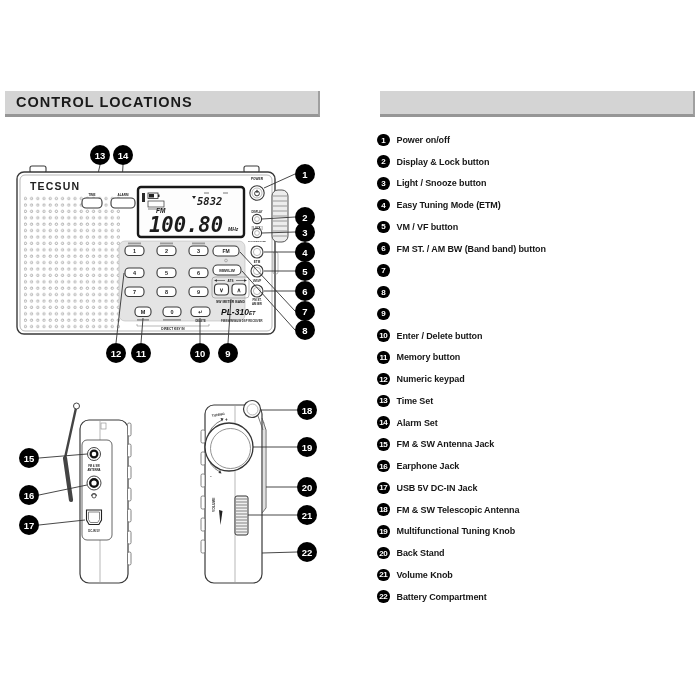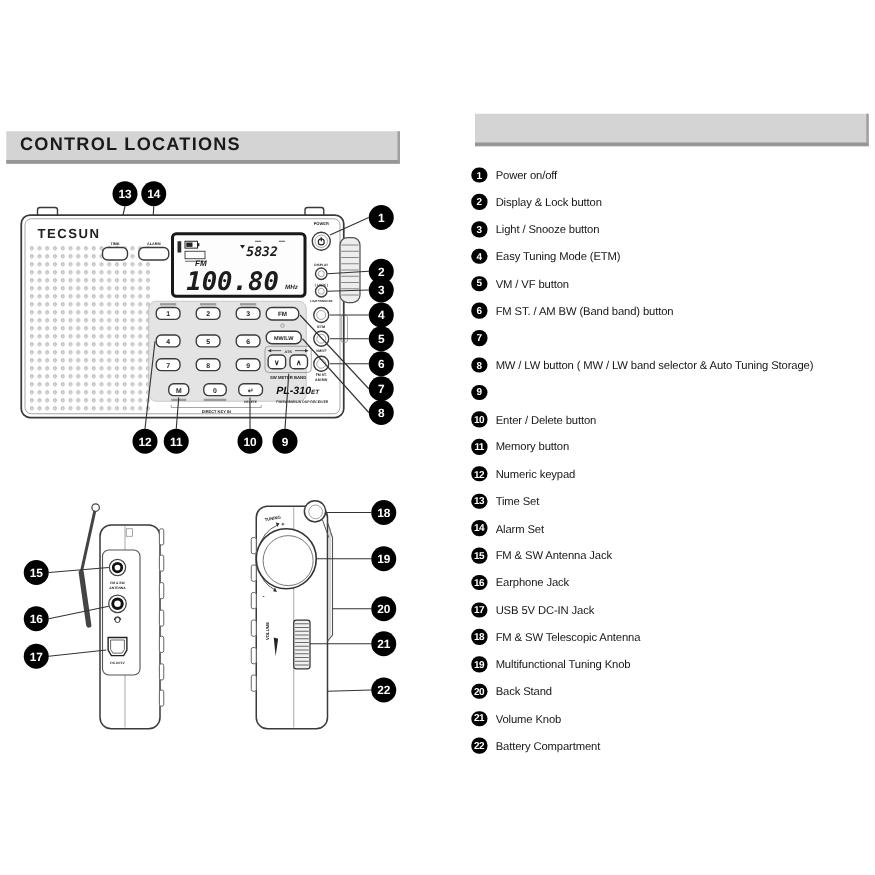--- a/index.html
+++ b/index.html
@@ -1,30 +1,30 @@
 <!DOCTYPE html>
 <html><head>
 <meta charset="utf-8">
 <style>
   html,body{margin:0;padding:0;background:#fff;}
   .page{position:relative;width:700px;height:700px;background:#ffffff;overflow:hidden;
         font-family:"Liberation Sans",sans-serif;color:#111;}
   .hbar{position:absolute;top:91px;height:23px;background:#d4d4d4;
         border-bottom:3px solid #969696;border-right:2px solid #a0a0a0;}
-  .hbar-left{left:5px;width:313px;margin-top:14px;}
+  .hbar-left{left:5px;width:313px;}
   .hbar-right{left:380px;width:313px;}
   .hbar-title{font-size:14.5px;font-weight:bold;letter-spacing:1px;color:#1a1a1a;
         line-height:23px;padding-left:11px;white-space:nowrap;}
   .legend{position:absolute;left:377px;top:133px;width:322px;height:480px;}
   .legend-row{position:absolute;left:0;display:flex;align-items:center;gap:7px;
         height:14px;white-space:nowrap;}
   .lbadge{flex:0 0 auto;width:12.5px;height:12.5px;border-radius:50%;background:#000;color:#fff;
         display:flex;align-items:center;justify-content:center;
         font-size:8px;font-weight:bold;letter-spacing:-0.5px;}
-  .llabel{font-size:9px;font-weight:normal;color:#161616;letter-spacing:-0.1px;}
+  .llabel{font-size:9px;font-weight:bold;color:#161616;letter-spacing:-0.1px;}
   svg{position:absolute;overflow:visible;}
   svg text{font-family:"Liberation Sans",sans-serif;}
   .seg{font-family:"DejaVu Sans Mono",monospace;font-weight:bold;font-style:italic;fill:#1c1c1c;}
   .ln{stroke:#333;stroke-width:0.9;fill:none;}
   .badge-c{fill:#000;}
   .badge-t{fill:#fff;font-weight:bold;font-size:9.5px;text-anchor:middle;}
   .tiny{fill:#222;font-weight:bold;text-anchor:middle;}
   .outline{fill:#fff;stroke:#3a3a3a;stroke-width:1.1;}
   .thin{fill:none;stroke:#888;stroke-width:0.6;}
 </style>
@@ -61,21 +61,20 @@
     </div>
       <div class="legend-row" style="top: 108.7px;">
       <span class="lbadge">6</span>
       <span class="llabel">FM ST.  / AM BW (Band band) button</span>
     </div>
       <div class="legend-row" style="top: 130.44px;">
       <span class="lbadge">7</span>
     </div>
       <div class="legend-row" style="top: 152.18px;">
       <span class="lbadge">8</span>
-      <span class="llabel">MW / LW button ( MW / LW band selector &amp; Auto Tuning Storage)</span>
     </div>
       <div class="legend-row" style="top: 173.92px;">
       <span class="lbadge">9</span>
     </div>
       <div class="legend-row" style="top: 195.66px;">
       <span class="lbadge">10</span>
       <span class="llabel">Enter / Delete button</span>
     </div>
       <div class="legend-row" style="top: 217.4px;">
       <span class="lbadge">11</span>

